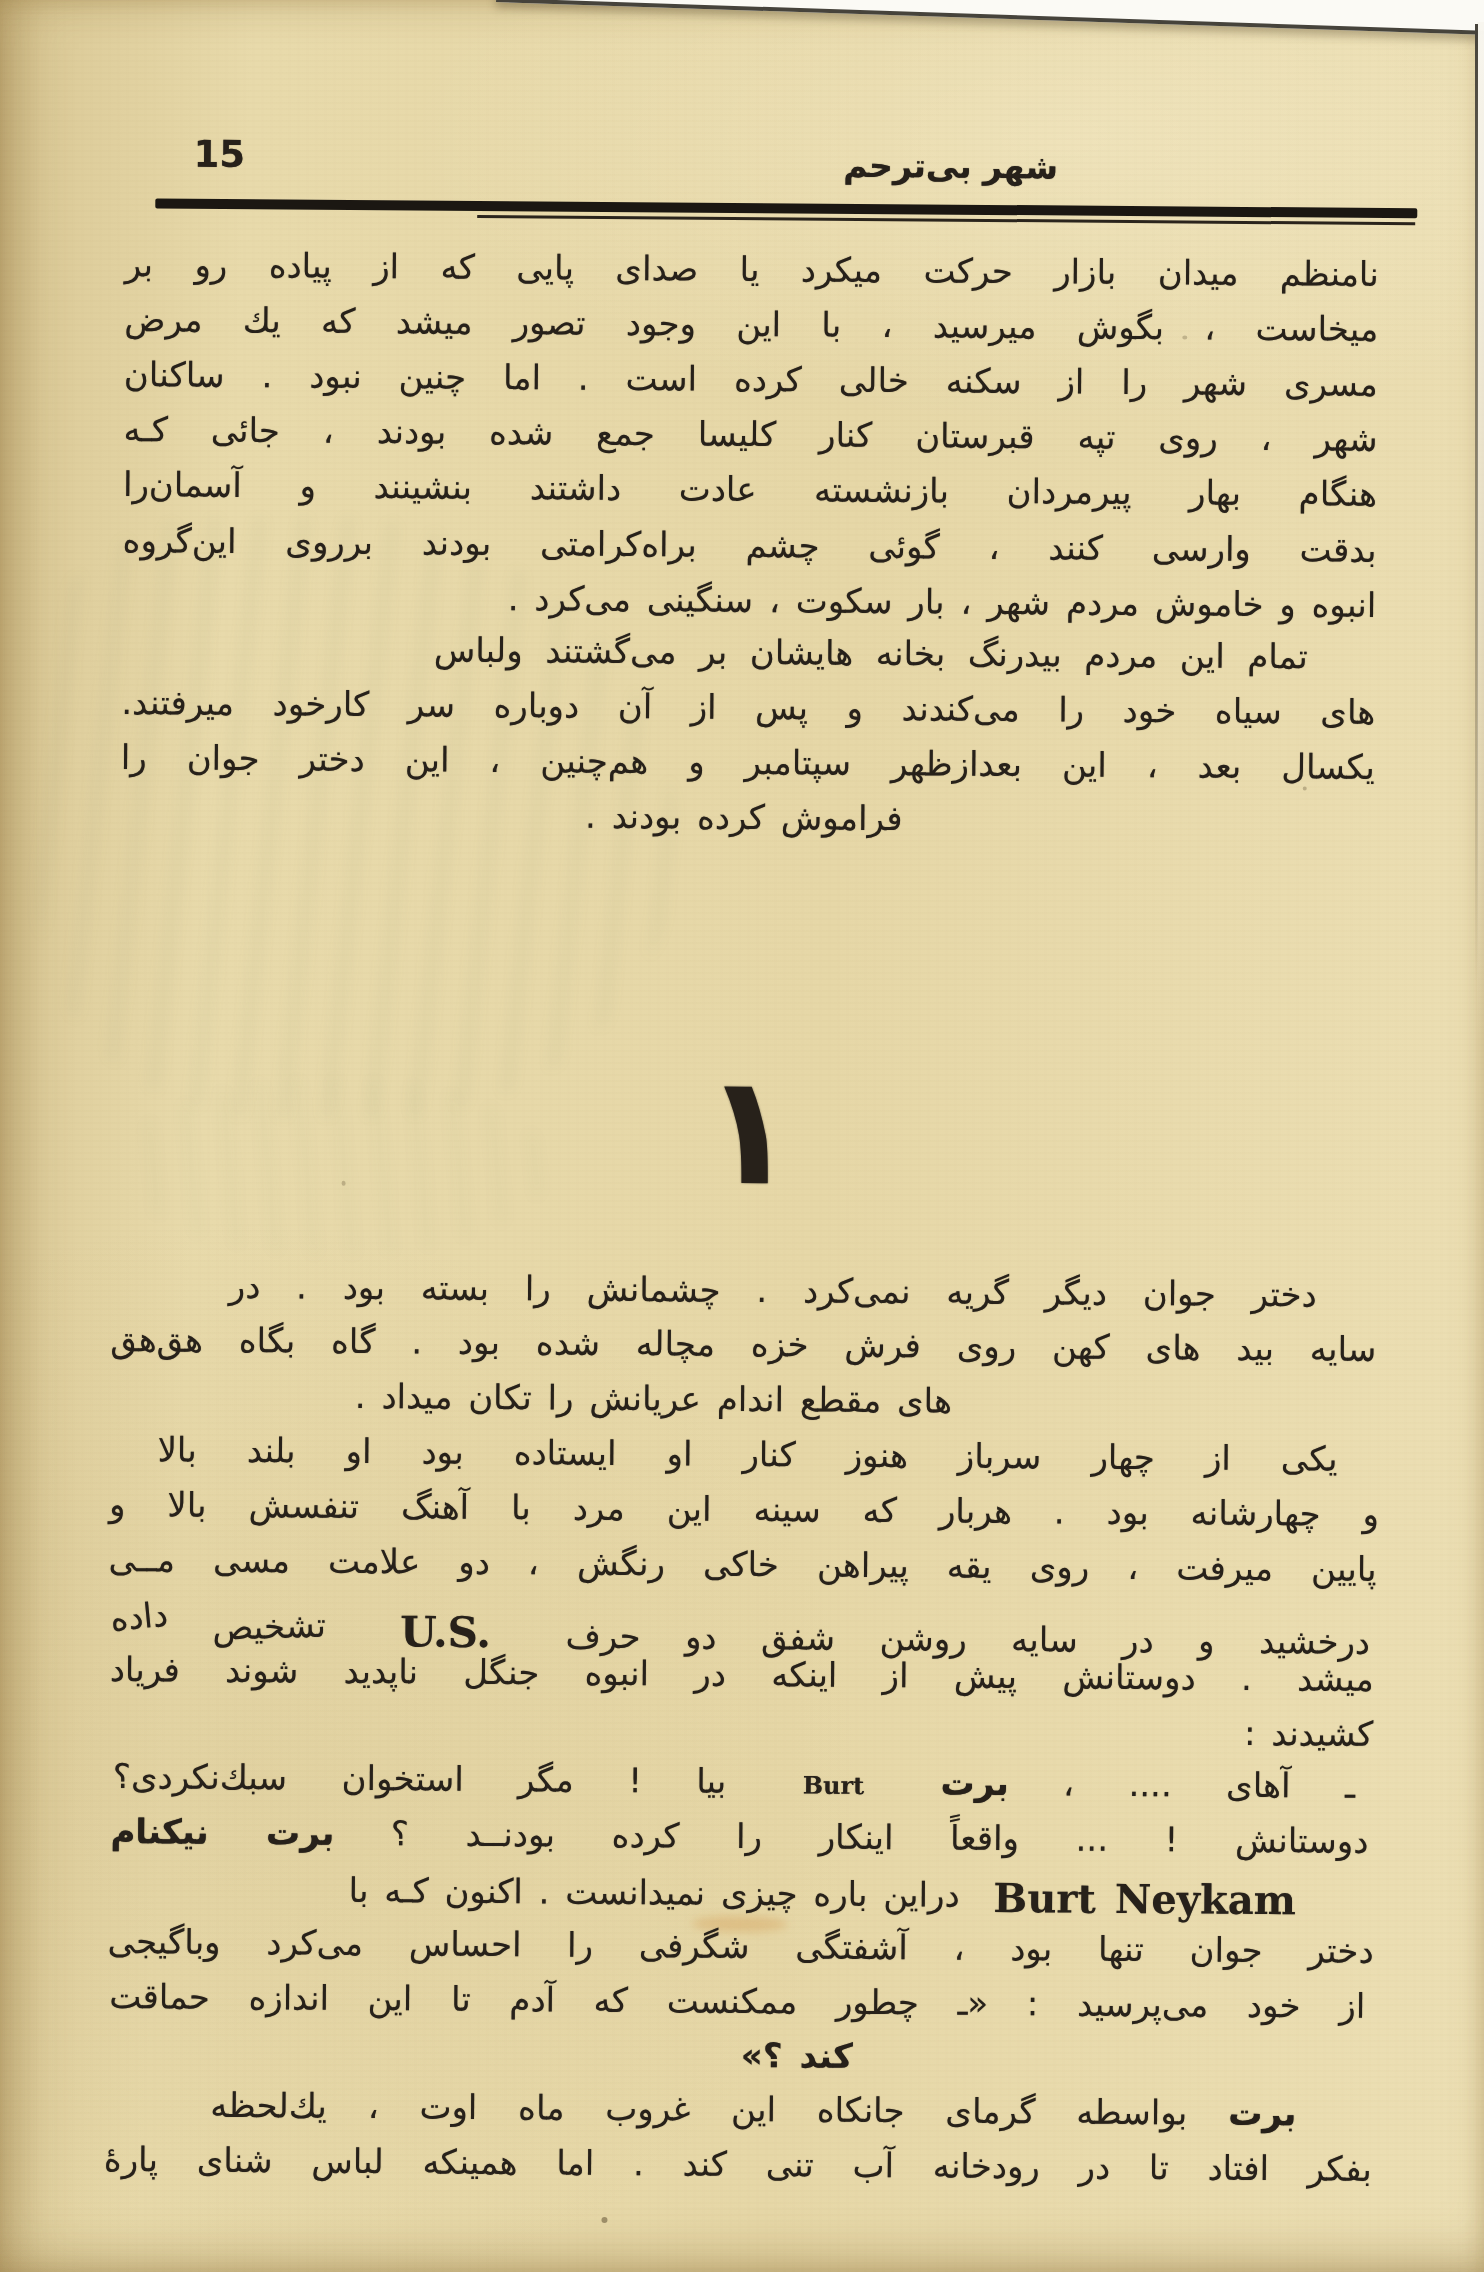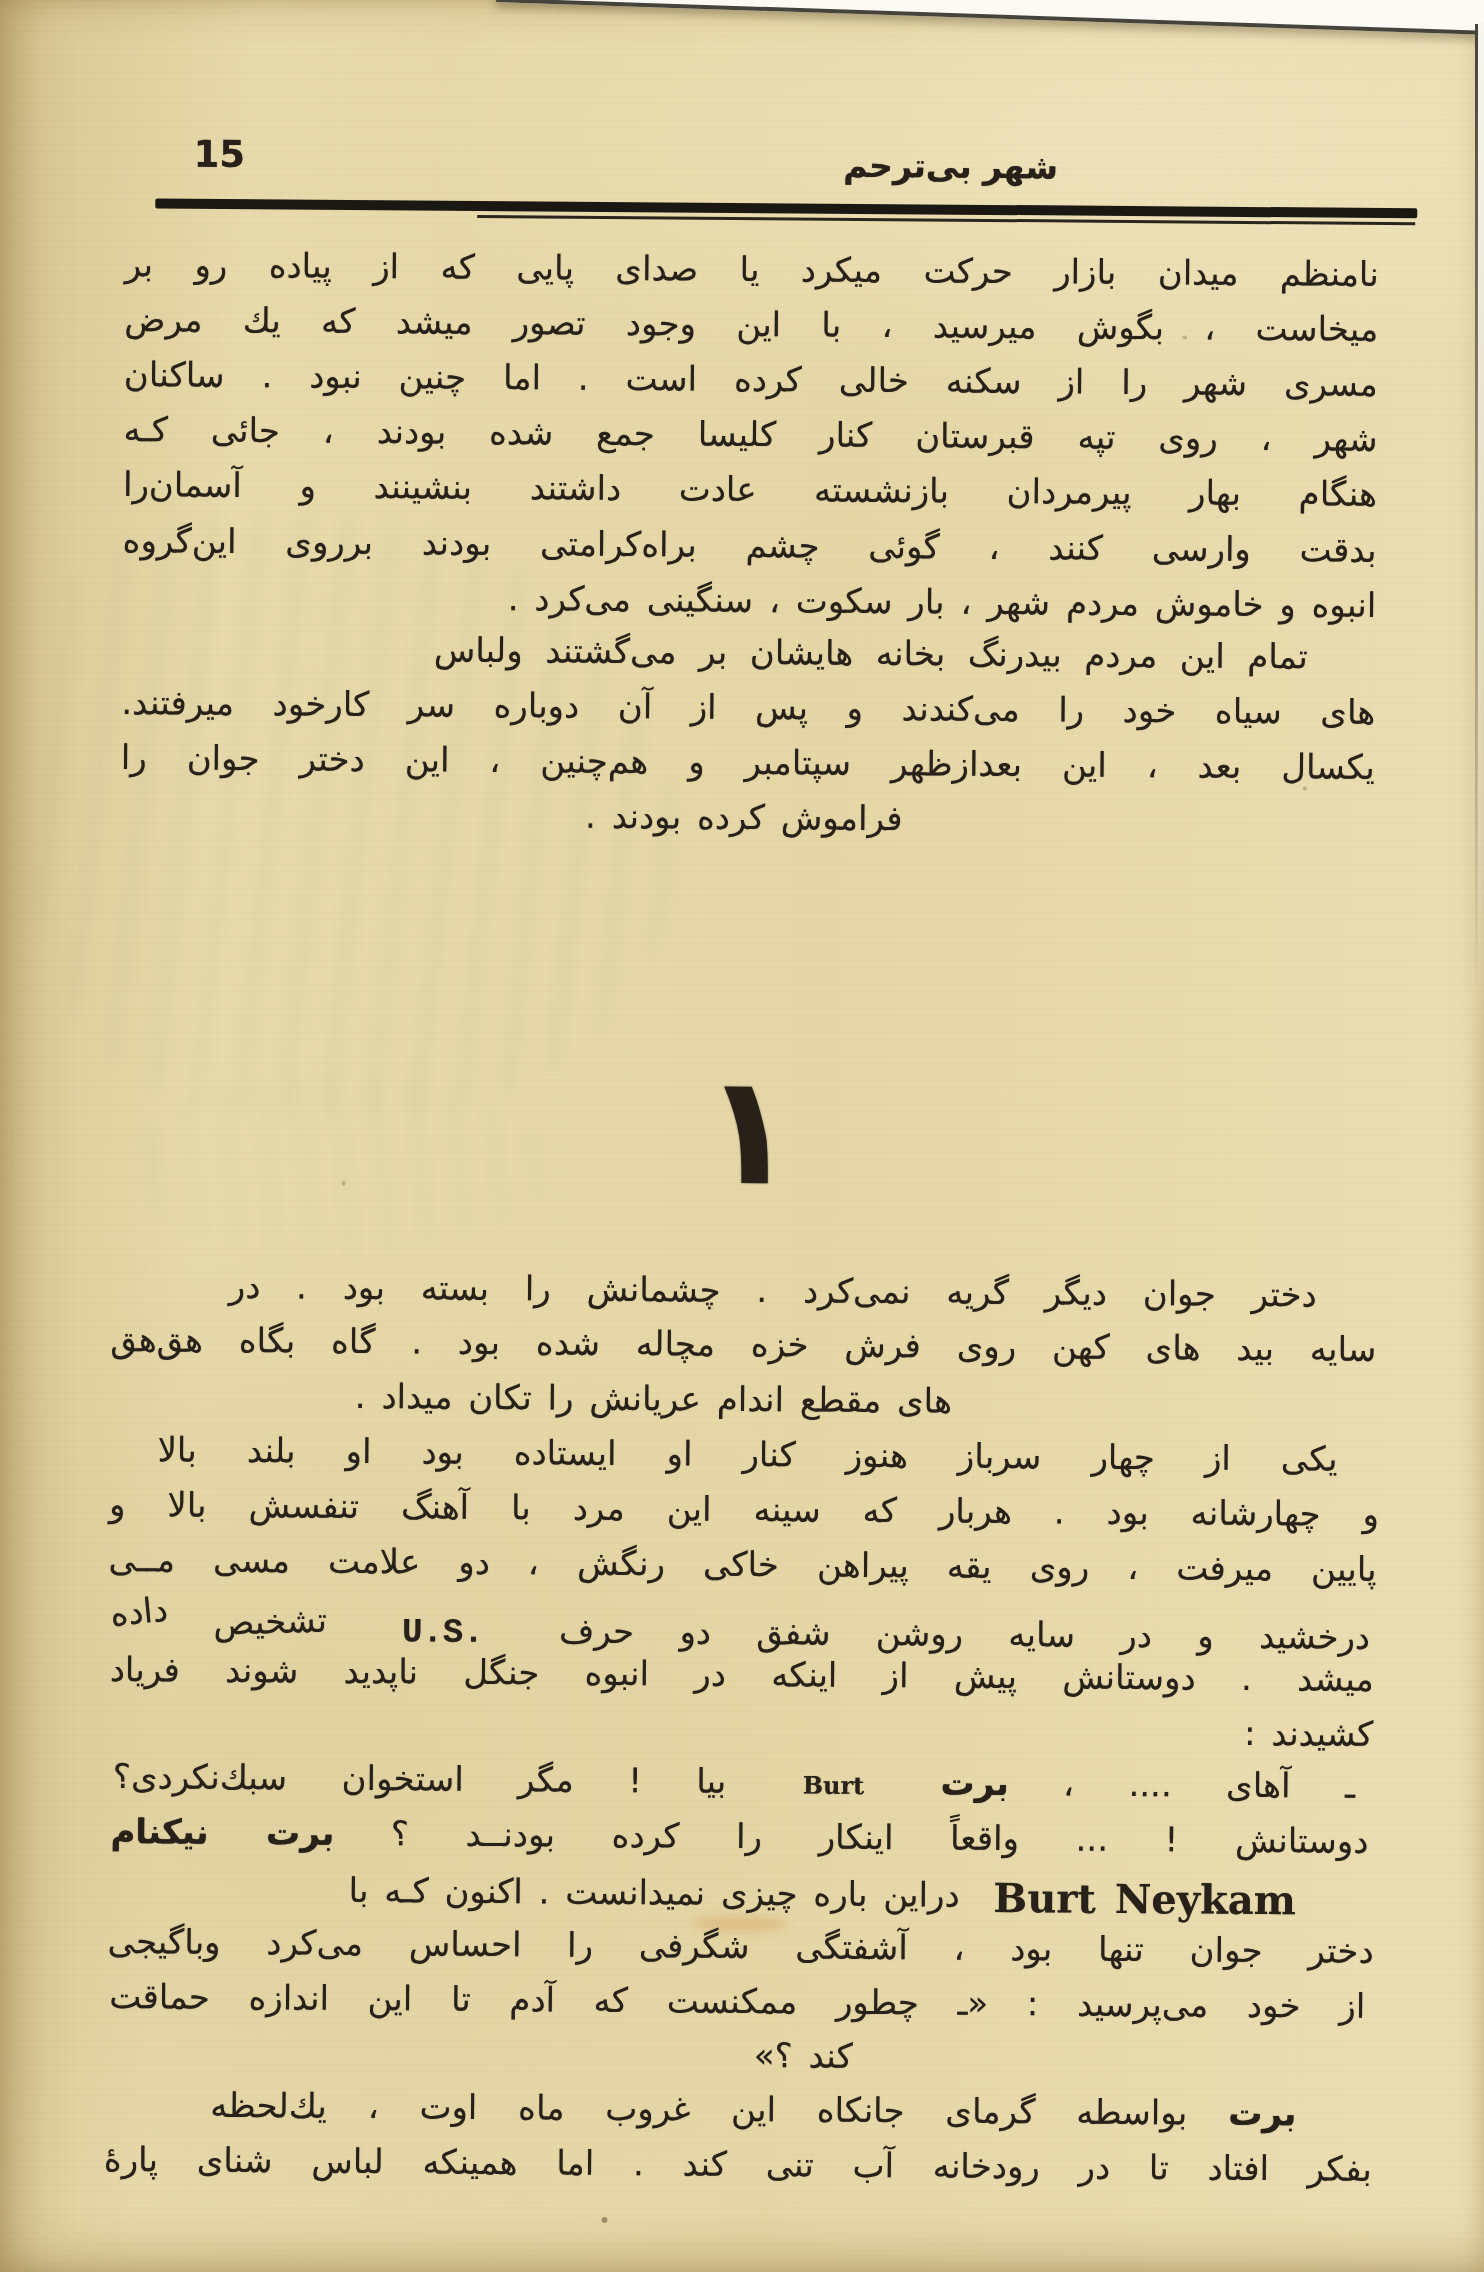--- a/index.html
+++ b/index.html
@@ -71,21 +71,21 @@
   }
   .just{
     white-space:normal;
     text-align:justify;text-align-last:justify;
   }
   .b{font-weight:bold;text-shadow:0 0 1px rgba(30,25,18,0.8);}
   .lat{
     font-family:"DejaVu Serif", serif;font-weight:bold;
     display:inline-block;margin:0 22px;font-size:24px;
   }
-  .lat-us{font-size:34px;margin:16px 30px;font-family:Liberation Mono, monospace;}
+  .lat-us{font-size:42px;margin:16px 30px;}
   .lat-neykam{font-size:40px;margin:0 18px;transform:translateY(5px);}
   .raised-1{display:inline-block;transform:translateY(-7px) rotate(-2deg);}
   .raised-2{display:inline-block;transform:translateY(-16px) rotate(-6deg);}
   
   .ghost{position:absolute;filter:blur(7px);pointer-events:none;}
   .ghost1{
     left:34px;top:520px;width:640px;height:600px;opacity:.55;
     background:repeating-linear-gradient(97deg, rgba(128,138,104,0.13) 0 11px, rgba(128,138,104,0) 11px 44px);
     transform:rotate(-1.2deg);border-radius:30% 60% 50% 40%;
   }
@@ -170,21 +170,21 @@
     <span class="b">برت نیکنام</span>
   </div>
 
   <div class="ln" dir="rtl" style="right:164px;top:1867px;">
     <span class="lat lat-neykam" dir="ltr">Burt Neykam</span>
     <span>دراین باره چیزی نمیدانست . اکنون کـه با</span>
   </div>
 
   <div class="ln just" dir="rtl" style="left:114px;right:104px;top:1922px;">دختر جوان تنها بود ، آشفتگی شگرفی را احساس می‌کرد وباگیجی</div>
   <div class="ln just" dir="rtl" style="left:116px;right:112px;top:1977px;">از خود می‌پرسید : «ـ چطور ممکنست که آدم تا این اندازه حماقت</div>
-  <div class="ln" dir="rtl" style="right:624px;top:2031px;">کند ؟»</div>
+  <div class="ln" dir="rtl" style="right:624px;top:2031px;font-weight:bold;">کند ؟»</div>
 
   <div class="ln just" dir="rtl" style="left:218px;right:180px;top:2085px;">
     <span class="b">برت</span>
     <span>بواسطه گرمای جانکاه این غروب ماه اوت ، یك‌لحظه</span>
   </div>
 
   <div class="ln just" dir="rtl" style="left:112px;right:104px;top:2140px;">بفکر افتاد تا در رودخانه آب تنی کند . اما همینکه لباس شنای پارهٔ</div>
 
 </div>
 

